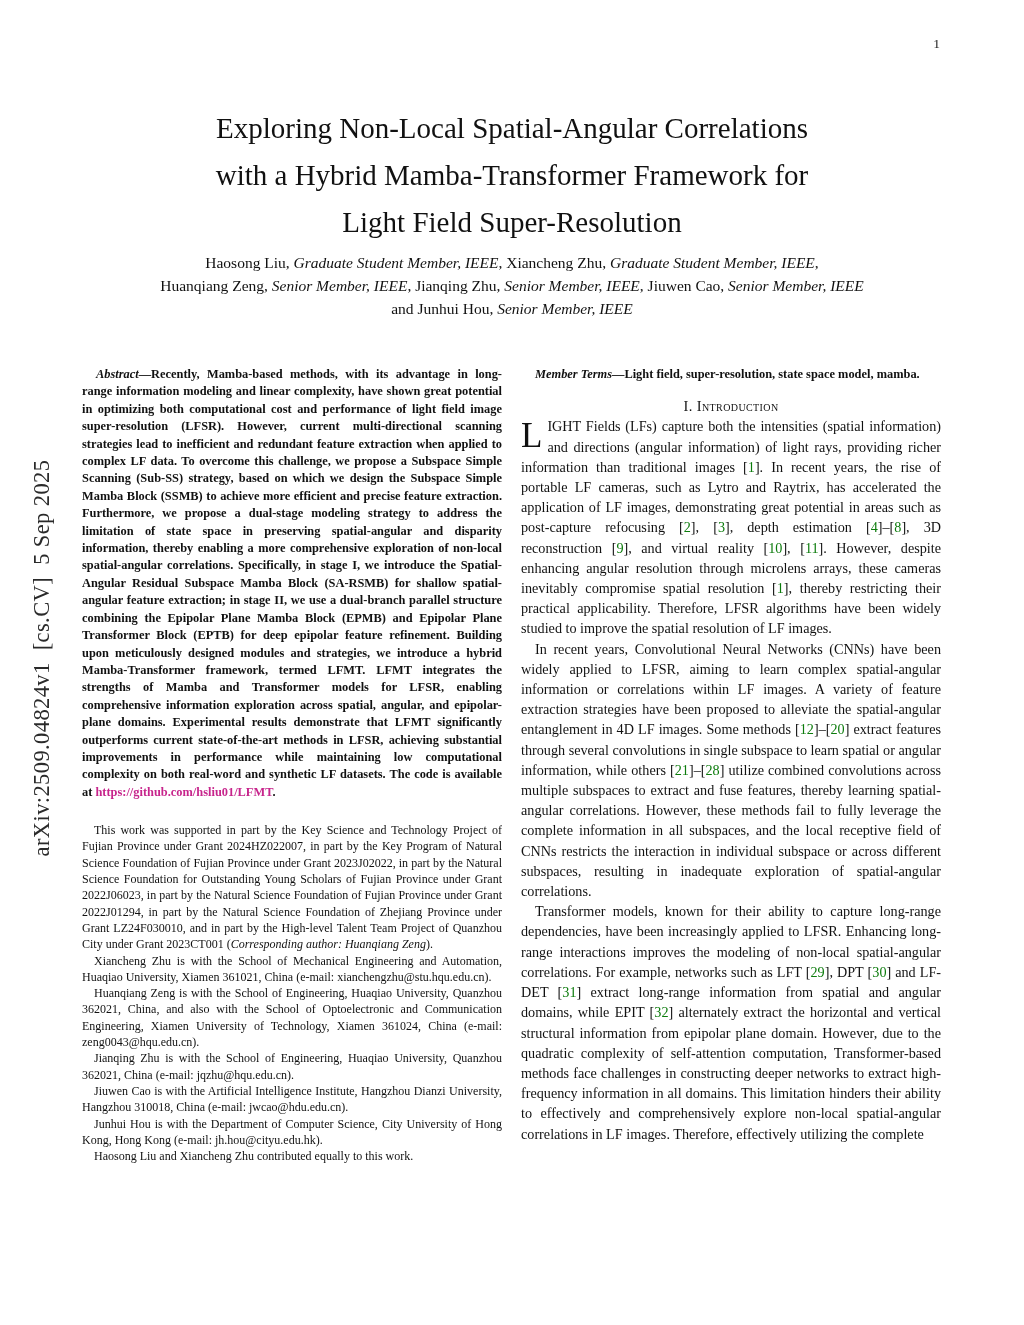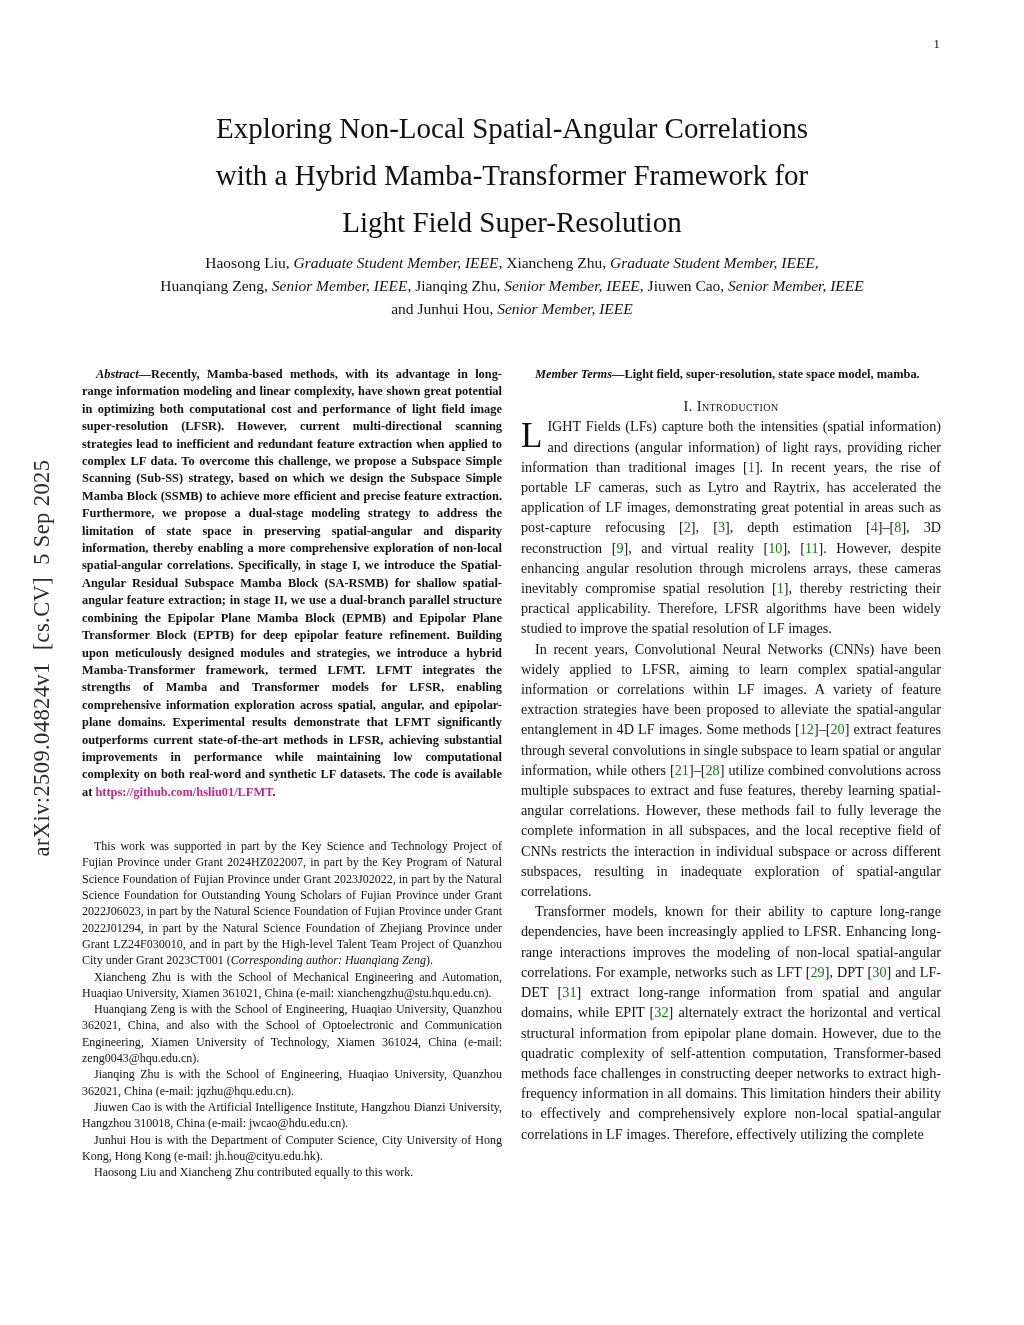--- a/index.html
+++ b/index.html
@@ -64,21 +64,21 @@
   .col { width: 420px; flex: 0 0 420px; }
 
   .abstract, .index-terms {
     font-weight: bold;
     font-size: 12.4px;
     line-height: 17.4px;
     text-align: justify;
     text-indent: 14px;
   }
   .footnotes {
-    margin-top: 37px;
+    margin-top: 21px;
     font-size: 12px;
     line-height: 16.3px;
     text-align: justify;
   }
   .footnotes p { text-indent: 12px; }
 
   .section-heading {
     text-align: center;
     font-size: 14.5px;
     font-weight: 400;

